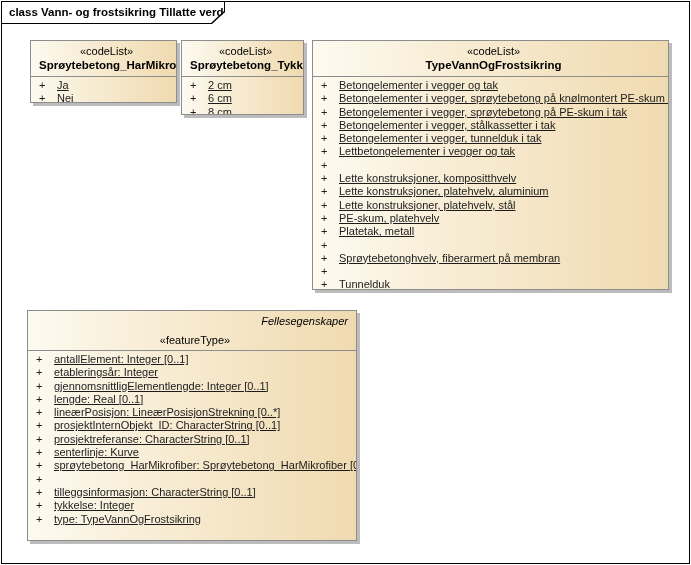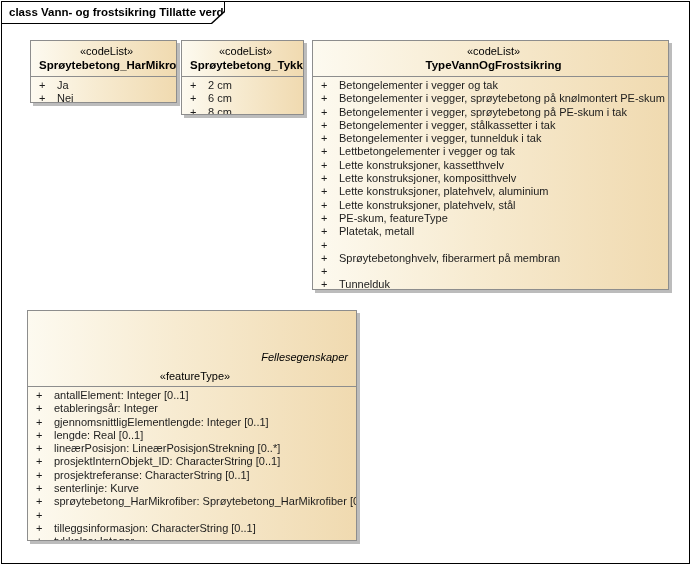--- a/index.html
+++ b/index.html
@@ -15,27 +15,27 @@
     clip-path:polygon(0 0,222px 0,222px 9px,209px 21px,0 21px);}
   .tab-text{position:absolute;left:7px;top:0;height:21px;line-height:21px;
     font-size:11.5px;font-weight:bold;color:#000;white-space:nowrap;}
 
   
   .uml-class{position:absolute;border:1px solid #8d8d8d;
     background:linear-gradient(90deg,#fdfaf0 0%,#f7ebd1 45%,#f0dab0 100%);
     box-shadow:3px 3px 0 #bcbcbc;box-sizing:border-box;overflow:hidden;color:#1c1c1c;}
   .hdr{padding:3px 2px 3px 8px;border-bottom:1px solid #8d8d8d;}
   .pkg-line{text-align:right;font-style:italic;font-size:11px;line-height:13px;
-    padding:1px 6px 0 0;margin-bottom:5px;color:#000;margin-top:36px;}
+    padding:1px 6px 0 0;margin-bottom:5px;color:#000;}
   .stereotype{text-align:center;font-size:11px;line-height:14px;color:#000;}
   .cls-name{text-align:center;font-size:11.5px;line-height:15px;font-weight:bold;color:#000;white-space:nowrap;}
   .attrs{padding:2px 0 2px 0;}
   .attr-row{line-height:13.3px;font-size:11px;white-space:nowrap;display:flex;}
   .vis{display:inline-block;width:18px;padding-left:8px;flex:0 0 auto;}
-  .attr-text{display:inline-block;}
+  .attr-text{display:inline-block;text-decoration:underline;}
 
   
   #box-harmikrofiber{left:28px;top:38px;width:147px;height:63px;}
   #box-tykkelse{left:179px;top:38px;width:123px;height:75px;}
   #box-typevann{left:310px;top:38px;width:357px;height:250px;}
   #box-vannog{left:25px;top:308px;width:330px;height:231px;}
 </style>
 </head>
 <body>
 
@@ -110,37 +110,36 @@
           <div class="attr-row">
             <span class="vis">+</span>
             <span class="attr-text">Betongelementer i vegger, tunnelduk i tak</span>
           </div>
           <div class="attr-row">
             <span class="vis">+</span>
             <span class="attr-text">Lettbetongelementer i vegger og tak</span>
           </div>
           <div class="attr-row">
             <span class="vis">+</span>
-            <span class="attr-text">Lette konstruksjoner, kassetthvelv</span>
           </div>
           <div class="attr-row">
             <span class="vis">+</span>
             <span class="attr-text">Lette konstruksjoner, kompositthvelv</span>
           </div>
           <div class="attr-row">
             <span class="vis">+</span>
             <span class="attr-text">Lette konstruksjoner, platehvelv, aluminium</span>
           </div>
           <div class="attr-row">
             <span class="vis">+</span>
             <span class="attr-text">Lette konstruksjoner, platehvelv, stål</span>
           </div>
           <div class="attr-row">
             <span class="vis">+</span>
-            <span class="attr-text">PE-skum, featureType</span>
+            <span class="attr-text">PE-skum, platehvelv</span>
           </div>
           <div class="attr-row">
             <span class="vis">+</span>
             <span class="attr-text">Platetak, metall</span>
           </div>
           <div class="attr-row">
             <span class="vis">+</span>
           </div>
           <div class="attr-row">
             <span class="vis">+</span>
@@ -204,18 +203,19 @@
           <div class="attr-row">
             <span class="vis">+</span>
             <span class="attr-text">tilleggsinformasjon: CharacterString [0..1]</span>
           </div>
           <div class="attr-row">
             <span class="vis">+</span>
             <span class="attr-text">tykkelse: Integer</span>
           </div>
           <div class="attr-row">
             <span class="vis">+</span>
+            <span class="attr-text">type: TypeVannOgFrostsikring</span>
           </div>
         </div>
     </div>
 
   </div>
 </div>
 
 </body></html>

